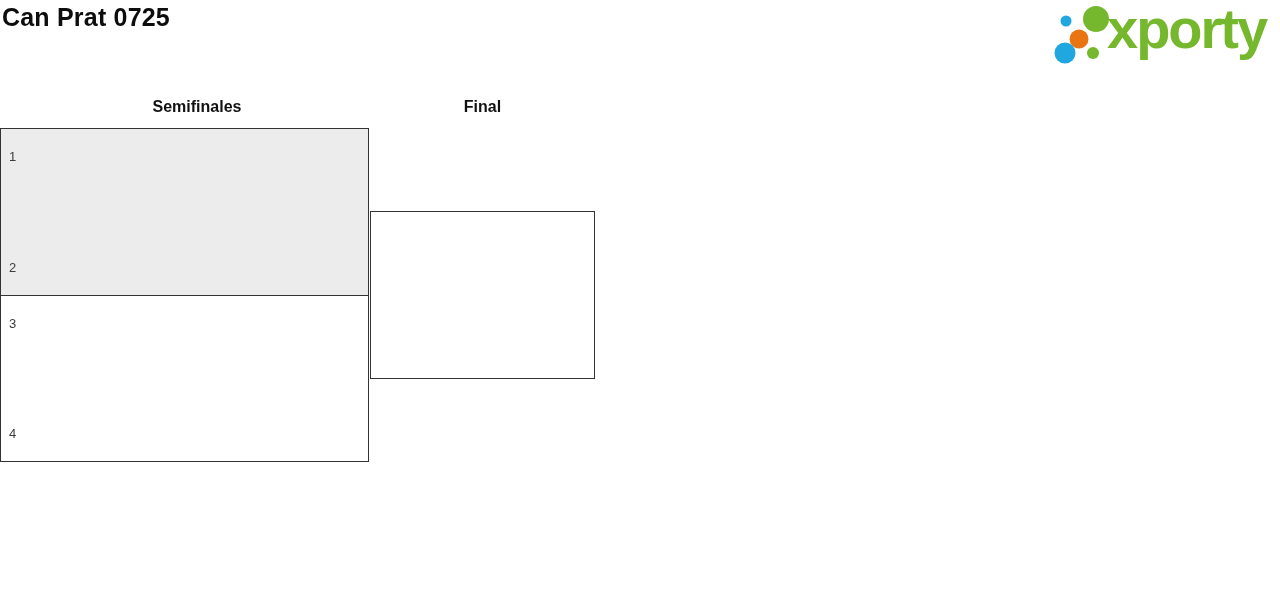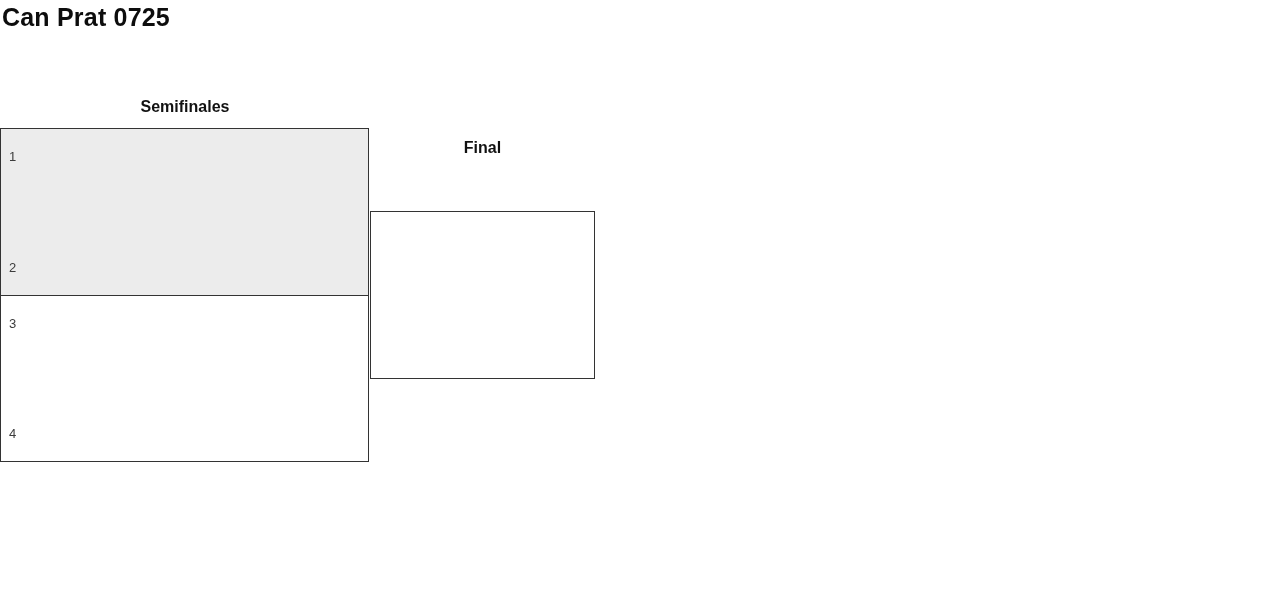--- a/index.html
+++ b/index.html
@@ -58,22 +58,22 @@
   .round-label {
     position: absolute;
     top: 97px;
     height: 20px;
     line-height: 20px;
     text-align: center;
     font-size: 16px;
     font-weight: 600;
     color: #111111;
   }
-  .round-label.semis { left: 0; width: 370px; }
-  .round-label.final { left: 370px; width: 225px; margin-top: 41px; }
+  .round-label.semis { left: 12px; width: 370px; }
+  .round-label.final { left: 370px; width: 225px; }
 
   
   .sf-container {
     position: absolute;
     left: 0;
     top: 128px;
     width: 369px;
     height: 334px;
     border: 1px solid #333333;
     box-sizing: border-box;
@@ -112,20 +112,30 @@
 </style>
 </head>
 <body>
 
 <div class="page">
 
   <div class="title-block">
     <div>Can Prat 0725</div>
   </div>
 
+  <div class="logo">
+    <svg class="logo-dots" width="60" height="70" viewBox="0 0 60 70" xmlns="http://www.w3.org/2000/svg">
+      <circle cx="16" cy="21" r="5.5" fill="#21A7E0"></circle>
+      <circle cx="46" cy="19" r="13" fill="#76B82D"></circle>
+      <circle cx="29" cy="39" r="9.5" fill="#E87511"></circle>
+      <circle cx="15" cy="53" r="10.5" fill="#21A7E0"></circle>
+      <circle cx="43" cy="53" r="6" fill="#76B82D"></circle>
+    </svg>
+    <span class="logo-text">xporty</span>
+  </div>
 
   <div class="round-label semis">Semifinales</div>
   <div class="round-label final">Final</div>
 
   <div class="sf-container">
     <div class="match highlight">
       <span class="seed top">1</span>
       <span class="seed bottom">2</span>
     </div>
     <div class="match">

